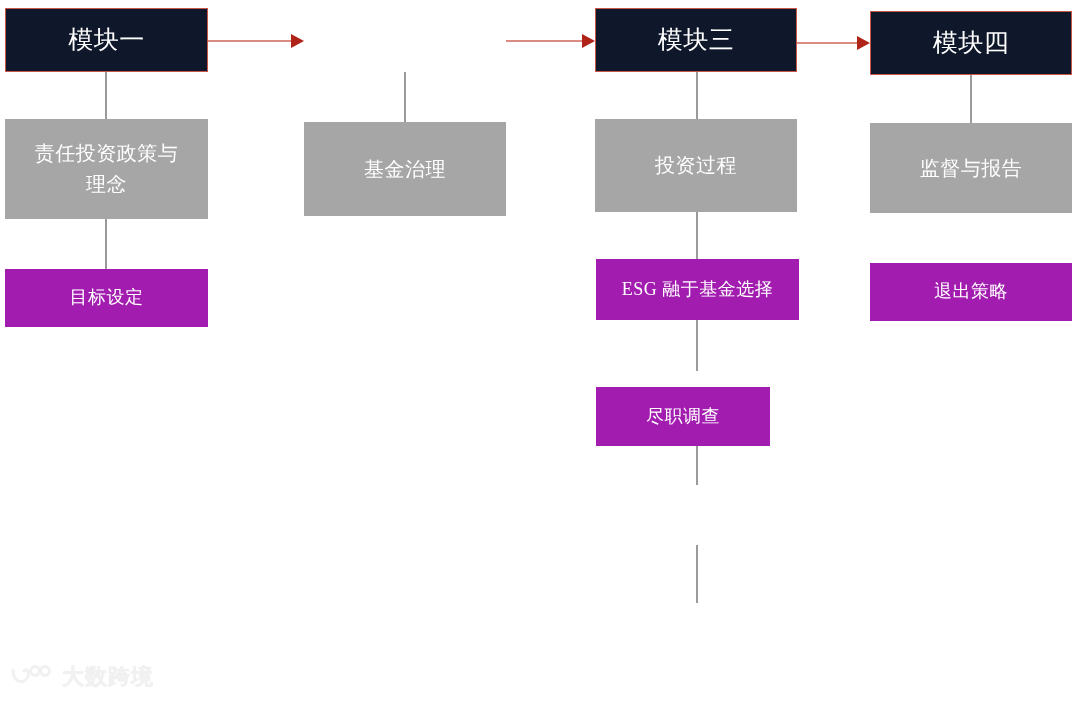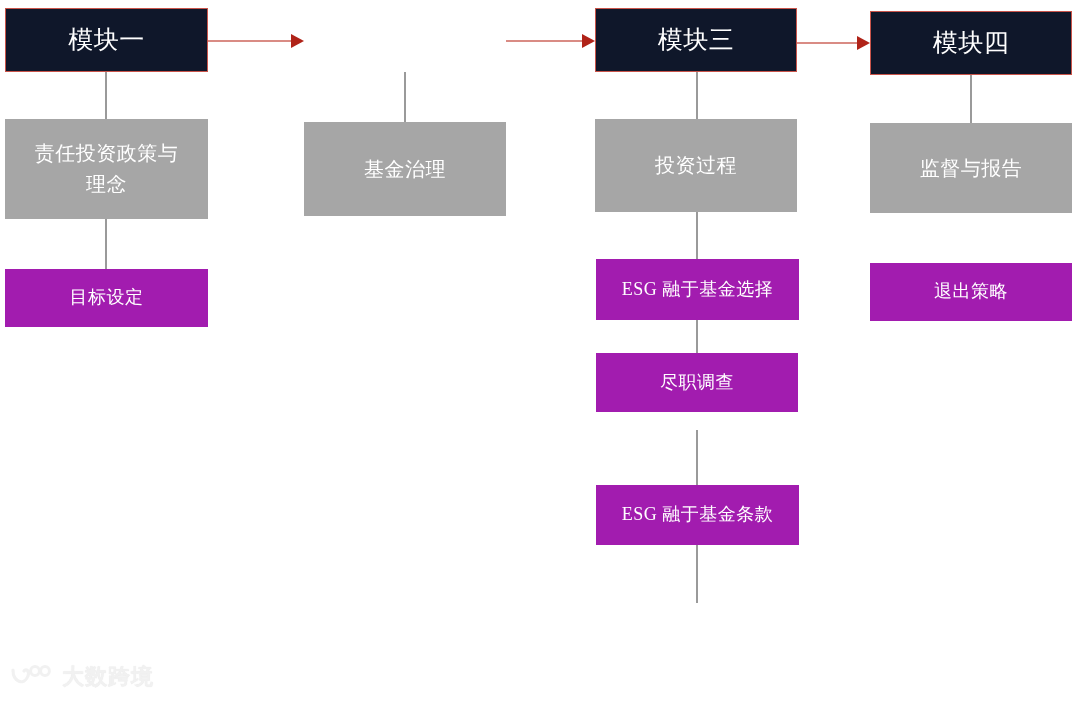--- a/index.html
+++ b/index.html
@@ -158,25 +158,22 @@
 
   <div class="box red" style="left:595px; top:8px; width:202px; height:64px;">
     <span class="txt">模块三</span>
   </div>
   <div class="box gray-dark" style="left:595px; top:119px; width:202px; height:93px;">
     <span class="txt">投资过程</span>
   </div>
   <div class="box gray-light" style="left:596px; top:259px; width:203px; height:61px;">
     <span class="txt">ESG 融于基金选择</span>
   </div>
-  <div class="box gray-light" style="left:596px; top:353px; width:202px; height:59px;">
+  <div class="box gray-light" style="left:596px; top:387px; width:174px; height:59px;">
     <span class="txt">尽职调查</span>
-  </div>
-  <div class="box gray-light" style="left:596px; top:485px; width:203px; height:60px;">
-    <span class="txt">ESG 融于基金条款</span>
   </div>
 
   <div class="box red" style="left:870px; top:11px; width:202px; height:64px;text-align:center;">
     <span class="txt">模块四</span>
   </div>
   <div class="box gray-dark" style="left:870px; top:123px; width:202px; height:90px;">
     <span class="txt">监督与报告</span>
   </div>
   <div class="box gray-light" style="left:870px; top:263px; width:202px; height:58px;">
     <span class="txt">退出策略</span>

